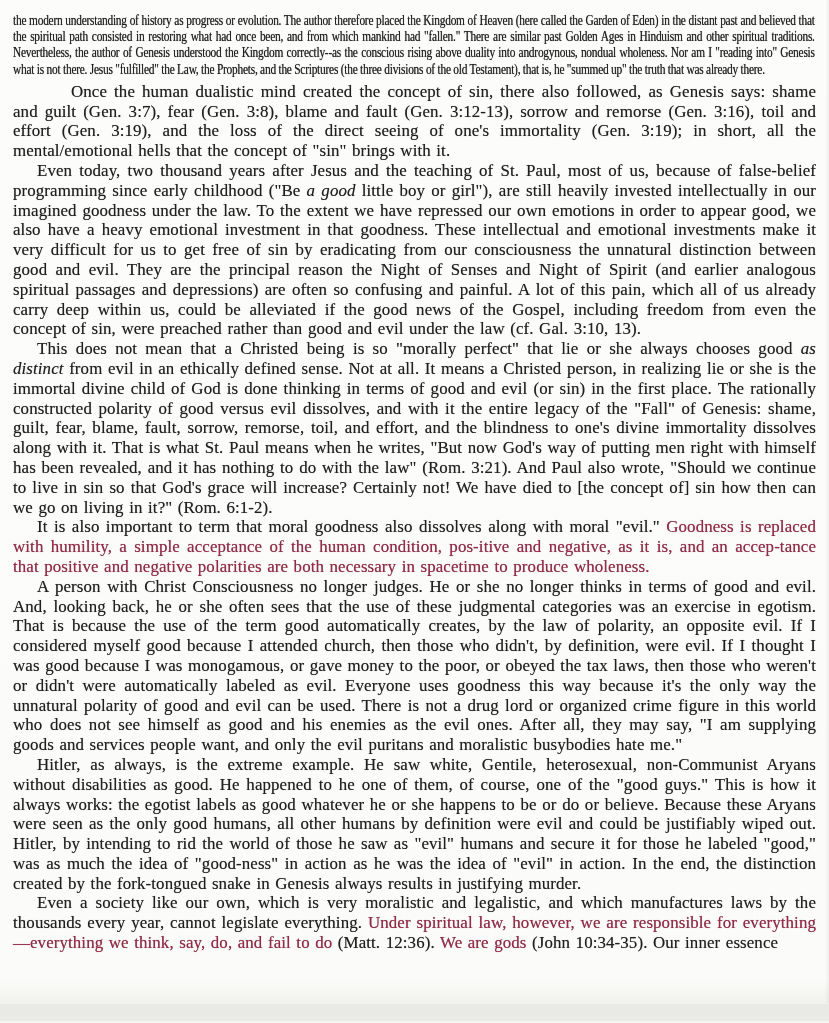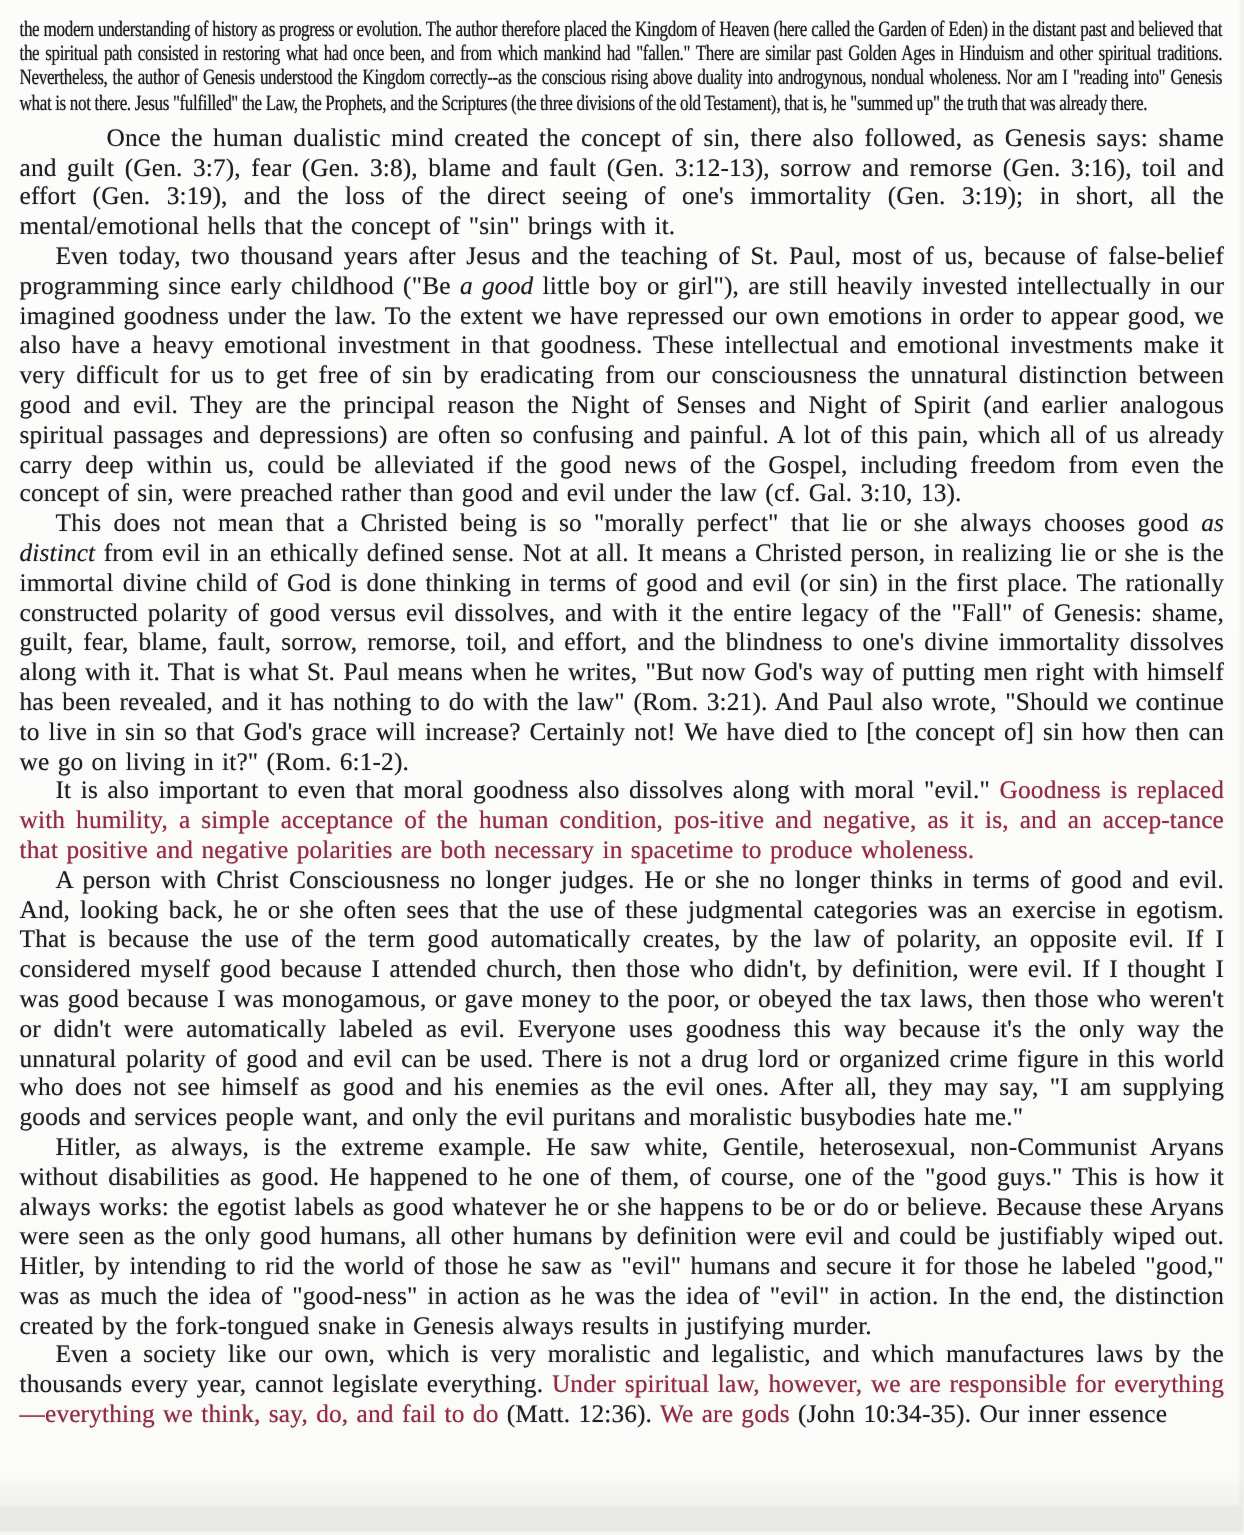--- a/index.html
+++ b/index.html
@@ -66,20 +66,20 @@
 </style>
 </head>
 <body>
 
 <div class="page" style="--ink: #1f1f1f; --accent-red: #9b2747;">
   <div class="doc-body">
       <p class="para condensed"><span class="seg">the modern understanding of history as progress or evolution. The author therefore placed the Kingdom of Heaven (here called the Garden of Eden) in the distant past and believed that the spiritual path consisted in restoring what had once been, and from which mankind had "fallen." There are similar past Golden Ages in Hinduism and other spiritual traditions. Nevertheless, the author of Genesis understood the Kingdom correctly--as the conscious rising above duality into androgynous, nondual wholeness. Nor am I "reading into" Genesis what is not there. Jesus "fulfilled" the Law, the Prophets, and the Scriptures (the three divisions of the old Testament), that is, he "summed up" the truth that was already there.</span></p>
       <p class="para indent-large"><span class="seg">Once the human dualistic mind created the concept of sin, there also followed, as Genesis says: shame and guilt (Gen. 3:7), fear (Gen. 3:8), blame and fault (Gen. 3:12-13), sorrow and remorse (Gen. 3:16), toil and effort (Gen. 3:19), and the loss of the direct seeing of one's immortality (Gen. 3:19); in short, all the mental/emotional hells that the concept of "sin" brings with it.</span></p>
       <p class="para indent"><span class="seg">Even today, two thousand years after Jesus and the teaching of St. Paul, most of us, because of false-belief programming since early childhood ("Be </span><span class="seg italic">a good</span><span class="seg"> little boy or girl"), are still heavily invested intellectually in our imagined goodness under the law. To the extent we have repressed our own emotions in order to appear good, we also have a heavy emotional investment in that goodness. These intellectual and emotional investments make it very difficult for us to get free of sin by eradicating from our consciousness the unnatural distinction between good and evil. They are the principal reason the Night of Senses and Night of Spirit (and earlier analogous spiritual passages and depressions) are often so confusing and painful. A lot of this pain, which all of us already carry deep within us, could be alleviated if the good news of the Gospel, including freedom from even the concept of sin, were preached rather than good and evil under the law (cf. Gal. 3:10, 13).</span></p>
       <p class="para indent"><span class="seg">This does not mean that a Christed being is so "morally perfect" that lie or she always chooses good </span><span class="seg italic">as distinct</span><span class="seg"> from evil in an ethically defined sense. Not at all. It means a Christed person, in realizing lie or she is the immortal divine child of God is done thinking in terms of good and evil (or sin) in the first place. The rationally constructed polarity of good versus evil dissolves, and with it the entire legacy of the "Fall" of Genesis: shame, guilt, fear, blame, fault, sorrow, remorse, toil, and effort, and the blindness to one's divine immortality dissolves along with it. That is what St. Paul means when he writes, "But now God's way of putting men right with himself has been revealed, and it has nothing to do with the law" (Rom. 3:21). And Paul also wrote, "Should we continue to live in sin so that God's grace will increase? Certainly not! We have died to [the concept of] sin how then can we go on living in it?" (Rom. 6:1-2).</span></p>
-      <p class="para indent"><span class="seg">It is also important to even that moral goodness also dissolves along with moral "evil." </span><span class="seg red">Goodness is replaced with humility, a simple acceptance of the human condition, pos-itive and negative, as it is, and an accep-tance that positive and negative polarities are both necessary in spacetime to produce wholeness.</span></p>
+      <p class="para indent"><span class="seg">It is also important to term that moral goodness also dissolves along with moral "evil." </span><span class="seg red">Goodness is replaced with humility, a simple acceptance of the human condition, pos-itive and negative, as it is, and an accep-tance that positive and negative polarities are both necessary in spacetime to produce wholeness.</span></p>
       <p class="para indent gap"><span class="seg">A person with Christ Consciousness no longer judges. He or she no longer thinks in terms of good and evil. And, looking back, he or she often sees that the use of these judgmental categories was an exercise in egotism. That is because the use of the term good automatically creates, by the law of polarity, an opposite evil. If I considered myself good because I attended church, then those who didn't, by definition, were evil. If I thought I was good because I was monogamous, or gave money to the poor, or obeyed the tax laws, then those who weren't or didn't were automatically labeled as evil. Everyone uses goodness this way because it's the only way the unnatural polarity of good and evil can be used. There is not a drug lord or organized crime figure in this world who does not see himself as good and his enemies as the evil ones. After all, they may say, "I am supplying goods and services people want, and only the evil puritans and moralistic busybodies hate me."</span></p>
       <p class="para indent gap"><span class="seg">Hitler, as always, is the extreme example. He saw white, Gentile, heterosexual, non-Communist Aryans without disabilities as good.  He happened to he one of them, of course, one of the "good guys." This is how it always works: the egotist labels as good whatever he or she happens to be or do or believe. Because these Aryans were seen as the only good humans, all other humans by definition were evil and could be justifiably wiped out. Hitler, by intending to rid the world of those he saw as "evil" humans and secure it for those he labeled "good," was as much the idea of "good-ness" in action as he was the idea of "evil" in action. In the end, the distinction created by the fork-tongued snake in Genesis always results in justifying murder.</span></p>
       <p class="para indent gap"><span class="seg">Even a society like our own, which is very moralistic and legalistic, and which manufactures laws by the thousands every year, cannot legislate everything. </span><span class="seg red">Under spiritual law, however, we are responsible for everything—everything we think, say, do, and fail to do </span><span class="seg">(Matt. 12:36). </span><span class="seg red">We are gods </span><span class="seg">(John 10:34-35). Our inner essence</span></p>
     </div>
   <div class="edge-shade-right"></div>
   <div class="page-edge"></div>
 </div>
 
 </body></html>

